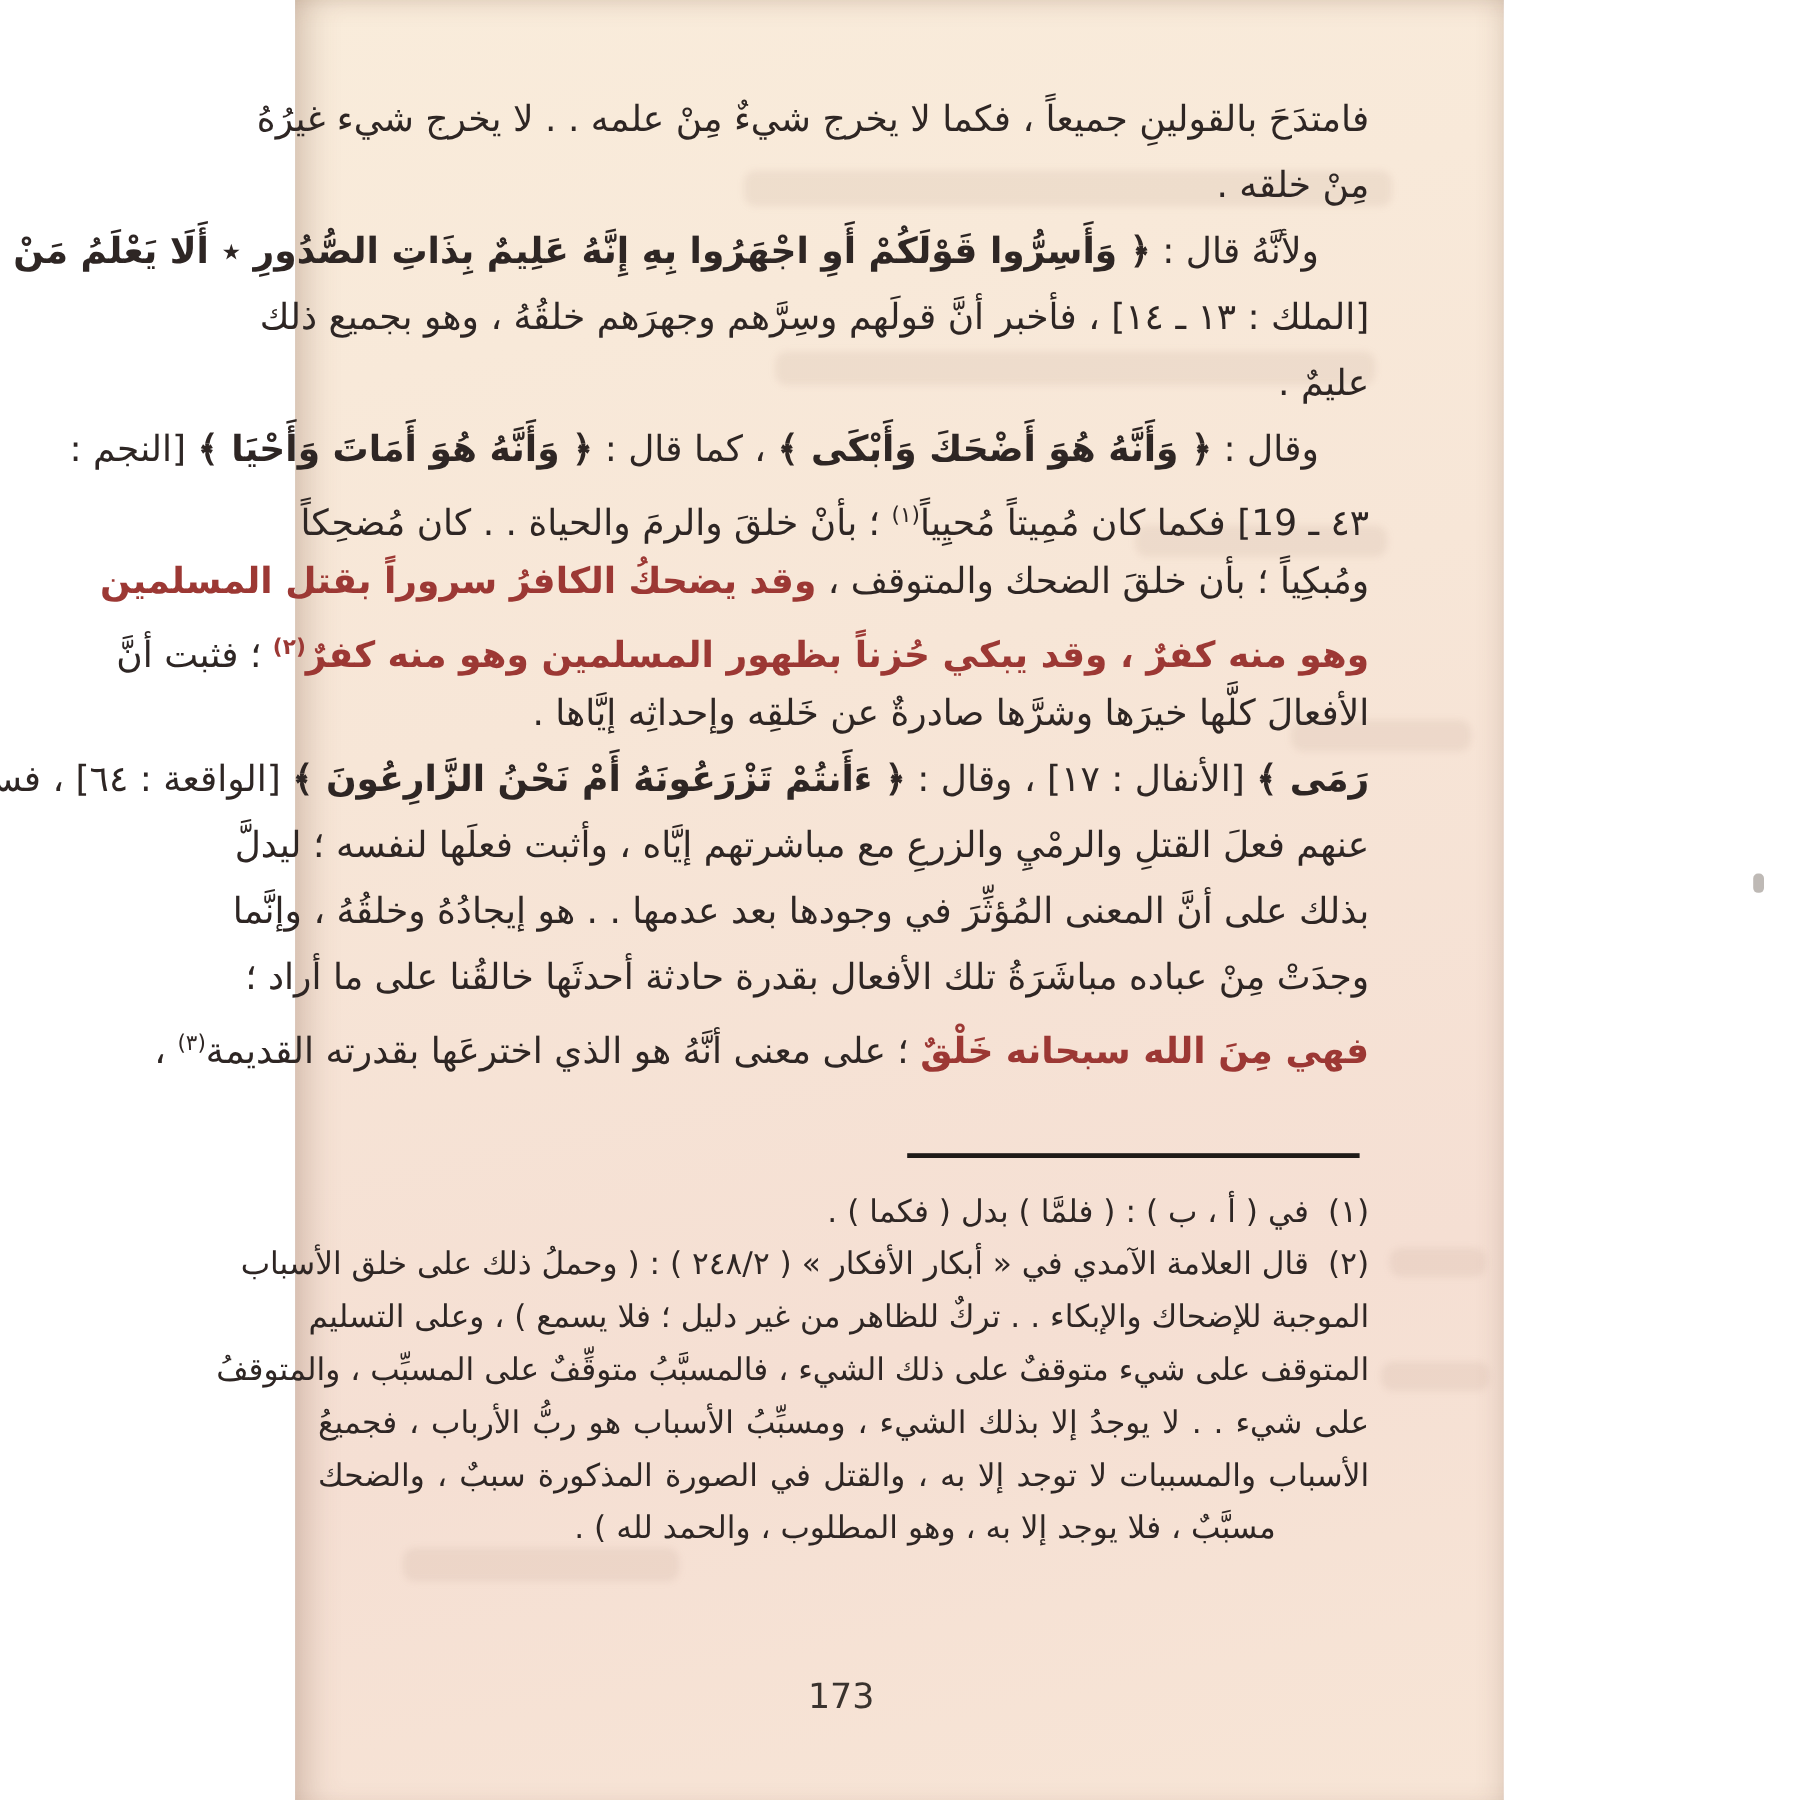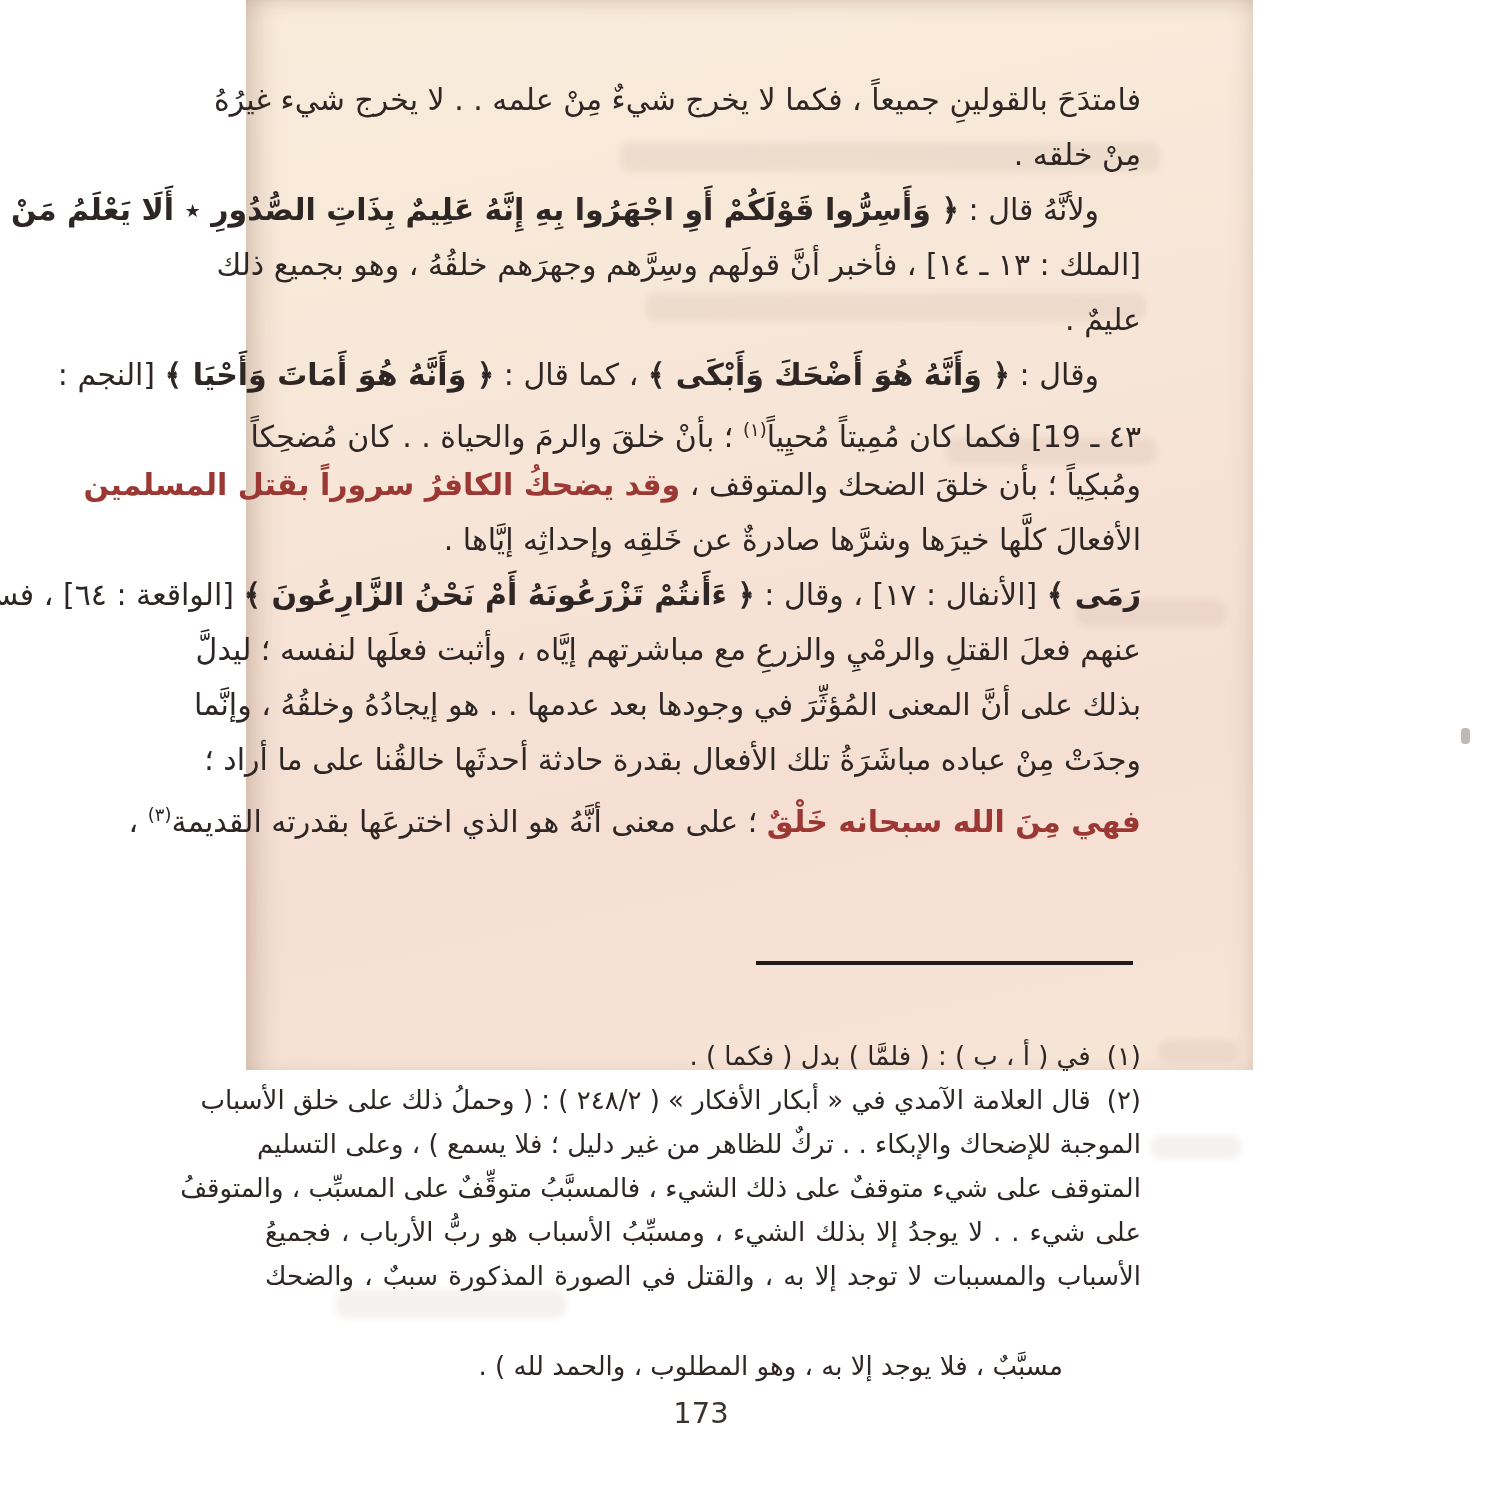--- a/index.html
+++ b/index.html
@@ -14,21 +14,21 @@
   body{
     background:#ffffff;
     font-family:"DejaVu Sans", sans-serif;
     overflow:hidden;
     position:relative;
   }
   .canvas{position:absolute;inset:0;background:#ffffff;}
   .page{
     position:absolute;
     left:246px;top:0;
-    width:1007px;height:1070px;
+    width:1007px;height:1500px;
     background:linear-gradient(168deg,var(--page-bg-top) 0%,#f7e6d7 38%,var(--page-bg-bottom) 72%,#f7e5d6 100%);
     box-shadow:
       inset 24px 0 30px -18px rgba(110,70,50,.30),
       inset -16px 0 24px -16px rgba(110,70,50,.20),
       inset 0 18px 26px -20px rgba(110,70,50,.18);
   }
   
   .ghost{
     position:absolute;
     background:rgba(158,116,94,.10);
@@ -60,21 +60,21 @@
     top:988px;right:112px;width:876px;
     direction:rtl;
     color:var(--ink);
     font-size:26px;
   }
   .footnotes .line{
     height:44px;line-height:44px;
     text-align:justify;text-align-last:justify;
     white-space:nowrap;
   }
-  .footnotes .line.end{text-align:center;text-align-last:right;margin-top:46px;}
+  .footnotes .line.end{text-align:center;text-align-last:right;}
   .footnotes .line.pull{padding-right:78px;}
   .quran{font-weight:bold;}
   .red{color:var(--red);font-weight:bold;}
   .sup{font-size:.6em;vertical-align:super;letter-spacing:0;}
   .fnum{margin-left:16px;}
   .page-number{
     position:absolute;
     top:1396px;left:420px;width:70px;
     text-align:center;
     font-size:29px;color:#3a332e;
@@ -102,20 +102,21 @@
 
     <div id="body-lines" class="body-text">
         <div class="line"><span>فامتدَحَ بالقولينِ جميعاً ، فكما لا يخرج شيءٌ مِنْ علمه . . لا يخرج شيء غيرُهُ</span></div>
         <div class="line end"><span>مِنْ خلقه .</span></div>
         <div class="line indent"><span>ولأنَّهُ قال : </span><span class="quran">﴿ وَأَسِرُّوا قَوْلَكُمْ أَوِ اجْهَرُوا بِهِ إِنَّهُ عَلِيمٌ بِذَاتِ الصُّدُورِ ٭ أَلَا يَعْلَمُ مَنْ خَلَقَ ﴾</span></div>
         <div class="line"><span>[الملك : ١٣ ـ ١٤] ، فأخبر أنَّ قولَهم وسِرَّهم وجهرَهم خلقُهُ ، وهو بجميع ذلك</span></div>
         <div class="line end"><span>عليمٌ .</span></div>
         <div class="line indent"><span>وقال : </span><span class="quran">﴿ وَأَنَّهُ هُوَ أَضْحَكَ وَأَبْكَى ﴾</span><span> ، كما قال : </span><span class="quran">﴿ وَأَنَّهُ هُوَ أَمَاتَ وَأَحْيَا ﴾</span><span> [النجم :</span></div>
         <div class="line"><span>٤٣ ـ 19] فكما كان مُمِيتاً مُحيِياً</span><span class="sup">(١)</span><span> ؛ بأنْ خلقَ والرمَ والحياة . . كان مُضحِكاً</span></div>
         <div class="line"><span>ومُبكِياً ؛ بأن خلقَ الضحك والمتوقف ، </span><span class="red">وقد يضحكُ الكافرُ سروراً بقتل المسلمين</span></div>
+        <div class="line"><span class="red">وهو منه كفرٌ ، وقد يبكي حُزناً بظهور المسلمين وهو منه كفرٌ</span><span class="sup red">(٢)</span><span> ؛ فثبت أنَّ</span></div>
         <div class="line end"><span>الأفعالَ كلَّها خيرَها وشرَّها صادرةٌ عن خَلقِه وإحداثِه إيَّاها .</span></div>
         <div class="line"><span class="quran">رَمَى ﴾</span><span> [الأنفال : ١٧] ، وقال : </span><span class="quran">﴿ ءَأَنتُمْ تَزْرَعُونَهُ أَمْ نَحْنُ الزَّارِعُونَ ﴾</span><span> [الواقعة : ٦٤] ، فسلب</span></div>
         <div class="line"><span>عنهم فعلَ القتلِ والرمْيِ والزرعِ مع مباشرتهم إيَّاه ، وأثبت فعلَها لنفسه ؛ ليدلَّ</span></div>
         <div class="line"><span>بذلك على أنَّ المعنى المُؤثِّرَ في وجودها بعد عدمها . . هو إيجادُهُ وخلقُهُ ، وإنَّما</span></div>
         <div class="line"><span>وجدَتْ مِنْ عباده مباشَرَةُ تلك الأفعال بقدرة حادثة أحدثَها خالقُنا على ما أراد ؛</span></div>
         <div class="line"><span class="red">فهي مِنَ الله سبحانه خَلْقٌ</span><span> ؛ على معنى أنَّهُ هو الذي اخترعَها بقدرته القديمة</span><span class="sup">(٣)</span><span> ،</span></div>
       </div>
 
     <div class="footnote-rule"></div>
 

